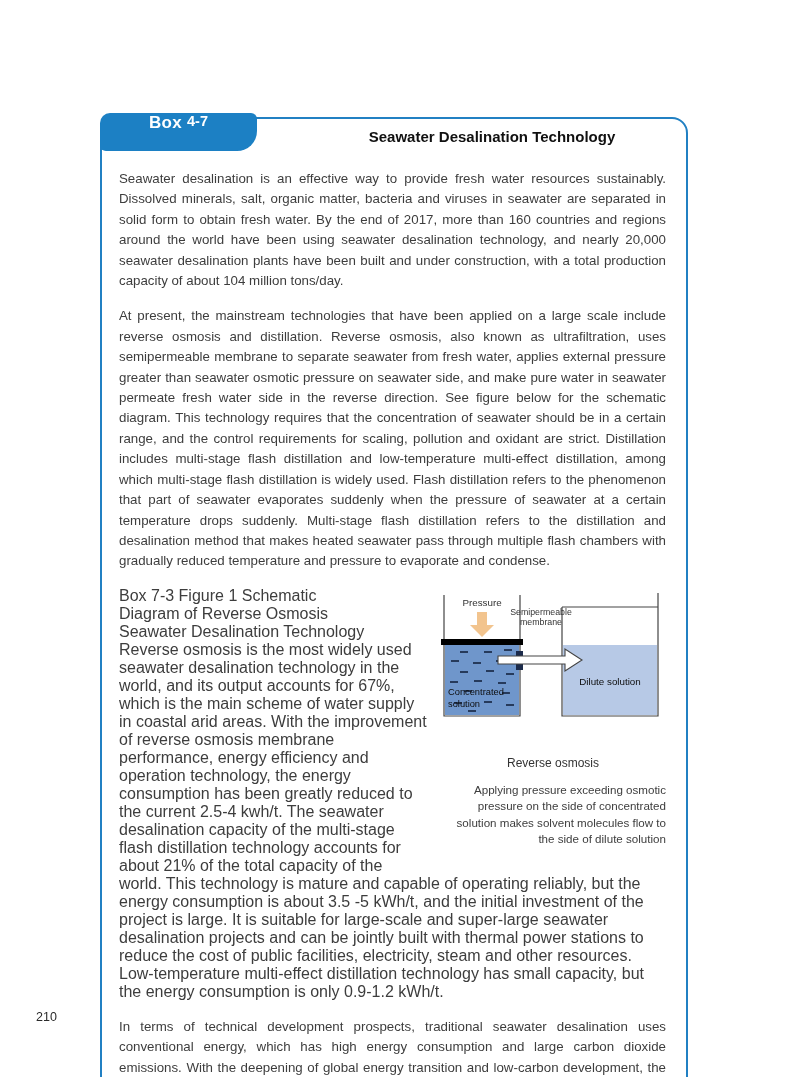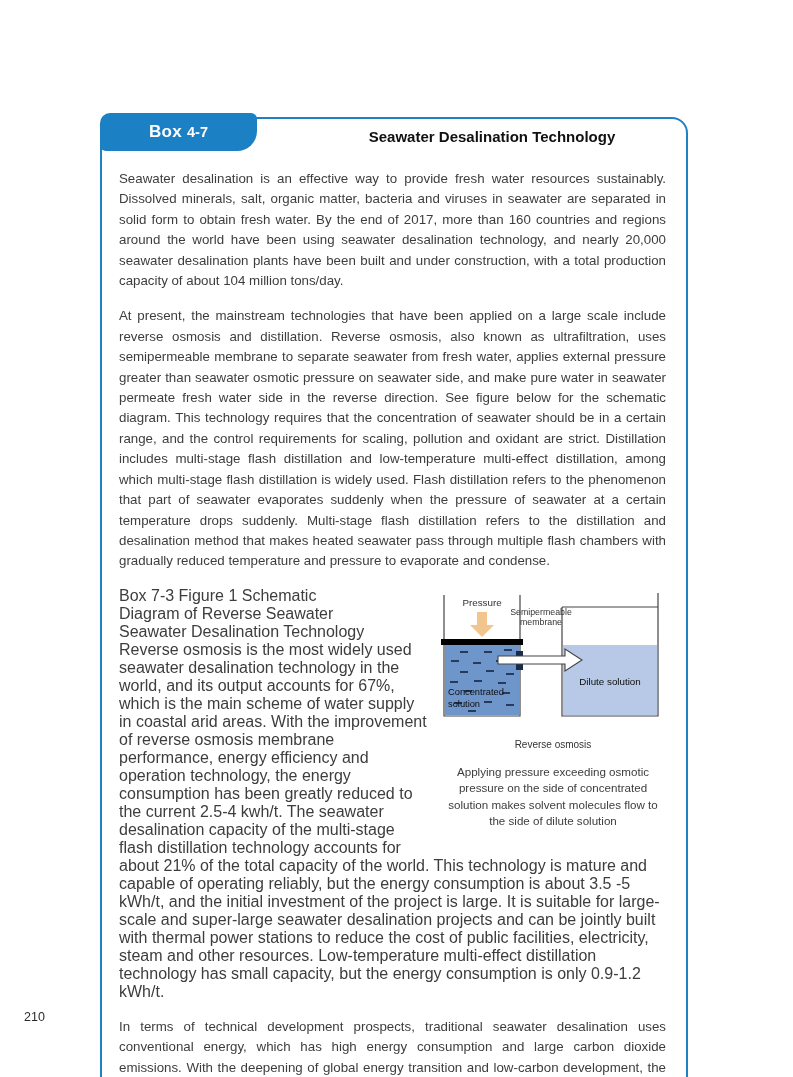--- a/index.html
+++ b/index.html
@@ -9,51 +9,51 @@
     overflow:hidden;
   }
   .box {
     position:absolute; left:100px; top:117px; width:588px;
     border:2px solid #2180c3; border-radius:16px; box-sizing:border-box;
     background:#fff; padding:50px 16px 14px 17px;
   }
   .tab {
     position:absolute; left:-2px; top:-6px; width:157px; height:38px;
     background:#1c80c4; border-radius:10px 6px 20px 6px;
-    display:flex; align-items:center; justify-content:center;
+    display:flex; justify-content:center;
     color:#ffffff; font-weight:bold;
   }
   .tab .tab-prefix { font-size:17px; letter-spacing:0.3px; }
   .tab .tab-number { font-size:14.5px; margin-left:5px; }
   .box-title {
     position:absolute; top:9px; left:165px; width:450px; text-align:center;
     font-weight:bold; font-size:15px; color:#101010;
   }
   p.body-text {
     font-size:13.3px; line-height:20.4px; text-align:justify;
     margin:0 4px 15px 0; color:#3d3d3d;
   }
   p.body-text:last-child { margin-bottom:0; }
   .figure {
     float:right; width:226px; margin:2px 0 4px 12px;
   }
   .figure svg { display:block; }
   .diagram-caption {
-    text-align:center; font-size:10px; color:#333; margin-top:0;
+    text-align:center; font-size:12px; color:#333; margin-top:18px;
   }
   .fig-note {
     font-size:11.6px; line-height:16.3px; color:#3d3d3d;
-    margin-top:9px; text-align:center;
+    margin-top:9px; text-align:right;
   }
   .fig-caption {
     margin-top:9px; text-align:center; font-weight:bold;
     font-size:12.6px; line-height:17.2px; color:#1d7ec2;
   }
   .page-number {
-    position:absolute; left:24px; top:1010px; font-size:12.5px; color:#2a2a2a;
+    position:absolute; left:36px; top:1010px; font-size:12.5px; color:#2a2a2a;
   }
 </style>
 </head>
 <body>
 
 <div class="box">
   <div class="tab">
     <span class="tab-prefix">Box</span>
     <span class="tab-number">4-7</span>
   </div>
@@ -110,21 +110,21 @@
 
         <rect x="76" y="62" width="7" height="19" fill="#1b2a4a"></rect>
         <polygon points="58,67 125,67 125,60 142,71 125,82 125,75 58,75" fill="#ffffff" stroke="#444" stroke-width="1.1"></polygon>
       </svg>
       <span class="diagram-caption" style="display:block;">Reverse osmosis</span>
       <span class="fig-note" style="display:block;">Applying pressure exceeding osmotic pressure on the side of concentrated solution makes solvent molecules flow to the side of dilute solution</span>
       <span class="fig-caption" style="display:block;">
         </span>
       </span>
     </p><div>Box 7-3 Figure 1  Schematic</div>
-        <div>Diagram of Reverse Seawater</div>
+        <div>Diagram of Reverse Osmosis</div>
         <div>Seawater Desalination Technology</div>
       
     
     <span>Reverse osmosis is the most widely used seawater desalination technology in the world, and its output accounts for 67%, which is the main scheme of water supply in coastal arid areas. With the improvement of reverse osmosis membrane performance, energy efficiency and operation technology, the energy consumption has been greatly reduced to the current 2.5-4 kwh/t. The seawater desalination capacity of the multi-stage flash distillation technology accounts for about 21% of the total capacity of the world. This technology is mature and capable of operating reliably, but the energy consumption is about 3.5 -5 kWh/t, and the initial investment of the project is large. It is suitable for large-scale and super-large seawater desalination projects and can be jointly built with thermal power stations to reduce the cost of public facilities, electricity, steam and other resources. Low-temperature multi-effect distillation technology has small capacity, but the energy consumption is only 0.9-1.2 kWh/t.</span>
   <p></p>
 
   <p class="body-text">In terms of technical development prospects, traditional seawater desalination uses conventional energy, which has high energy consumption and large carbon dioxide emissions. With the deepening of global energy transition and low-carbon development, the combination of seawater desalination technology and wind, light and other renewable energy power generation will be an important development trend and a new electricity demand in the future.</p>
 </div>
 
 <div class="page-number">210</div>

